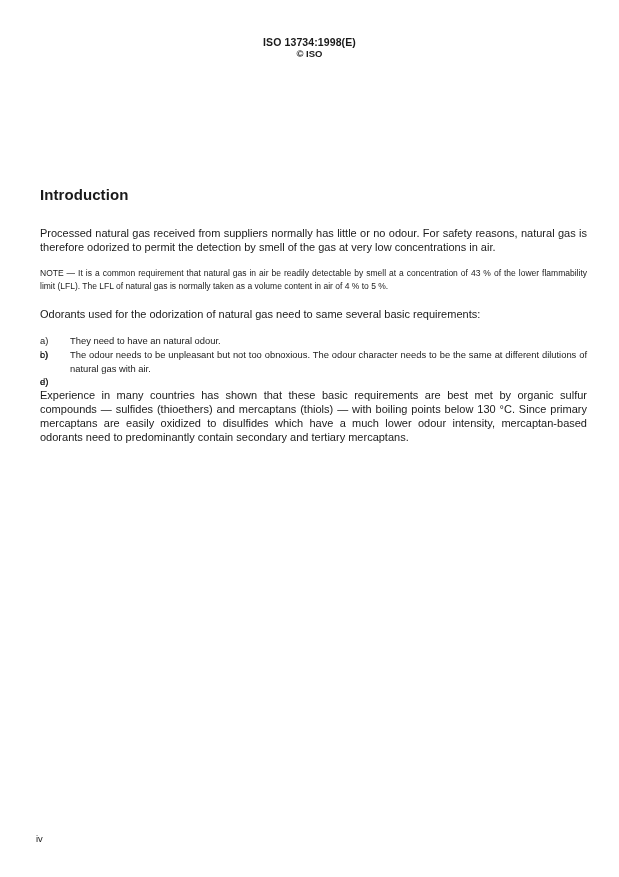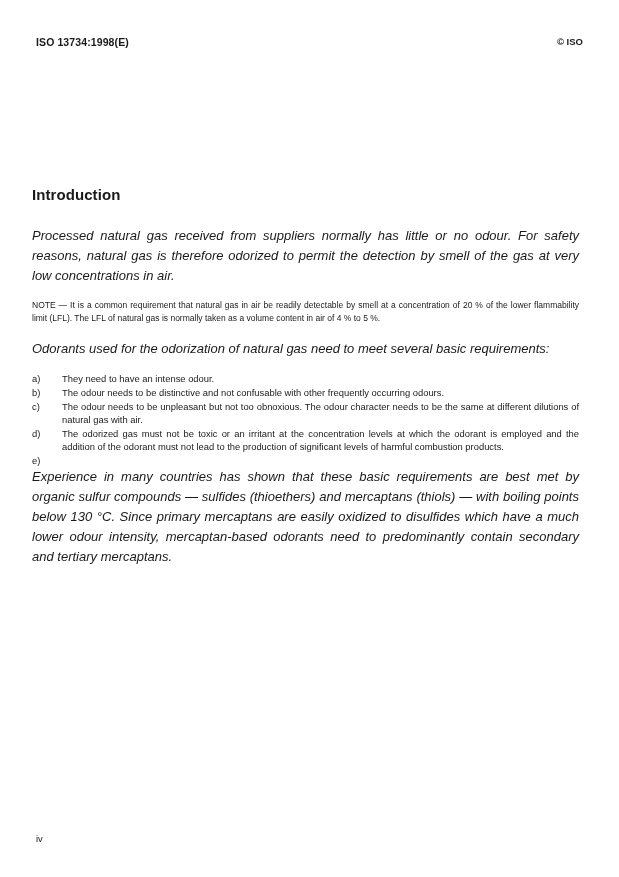--- a/index.html
+++ b/index.html
@@ -21,57 +21,57 @@
   }
 
   
   .page-header {
     position: absolute;
     left: 36px;
     right: 36px;
     top: 36px;
     height: 16px;
     display: flex;
-    align-items: flex-start;
+    align-items: center;
     justify-content: space-between;
+    flex-direction: column;
   }
   .header-doc-ref {
     font-size: 10.5px;
     font-weight: bold;
     letter-spacing: 0.01em;
     white-space: nowrap;
   }
   .header-copyright {
     font-size: 9.5px;
     font-weight: bold;
     white-space: nowrap;
   }
 
   
   .content {
     position: absolute;
-    left: 32px;
+    left: 40px;
     top: 186px;
     width: 547px;
   }
 
   .section-title {
     font-size: 15px;
     font-weight: bold;
     letter-spacing: 0.005em;
     margin: 0 0 22px 0;
     line-height: 1.2;
   }
 
   p.body-para {
-    font-size: 13px;
-    line-height: 20px;
+    font-size: 11px;
+    line-height: 14px;
     text-align: justify;
     margin: 0 0 13px 0;
-    font-style: italic;
   }
 
   p.note-para {
     font-size: 8.5px;
     line-height: 13.2px;
     text-align: justify;
     margin: 0 0 14px 0;
   }
 
   
@@ -116,36 +116,36 @@
     <span class="header-doc-ref">ISO 13734:1998(E)</span>
     <span class="header-copyright">© ISO</span>
   </div>
 
   <div class="content">
 
     <h1 class="section-title">Introduction</h1>
 
     <p class="body-para">Processed natural gas received from suppliers normally has little or no odour. For safety reasons, natural gas is therefore odorized to permit the detection by smell of the gas at very low concentrations in air.</p>
 
-    <p class="note-para">NOTE — It is a common requirement that natural gas in air be readily detectable by smell at a concentration of 20 % of the lower flammability limit (LFL). The LFL of natural gas is normally taken as a volume content in air of 4 % to 5 %.</p>
+    <p class="note-para">NOTE — It is a common requirement that natural gas in air be readily detectable by smell at a concentration of 43 % of the lower flammability limit (LFL). The LFL of natural gas is normally taken as a volume content in air of 4 % to 5 %.</p>
 
-    <p class="body-para">Odorants used for the odorization of natural gas need to meet several basic requirements:</p>
+    <p class="body-para">Odorants used for the odorization of natural gas need to same several basic requirements:</p>
 
     <ol class="lettered-list">
       <li>
-        <span class="marker">a)</span><span>They need to have an intense odour.</span>
+        <span class="marker">a)</span><span>They need to have an natural odour.</span>
       </li>
       <li>
-        <span class="marker">b)</span><span>The odour needs to be distinctive and not confusable with other frequently occurring odours.</span>
+        <span class="marker">b)</span>
       </li>
       <li>
         <span class="marker">c)</span><span>The odour needs to be unpleasant but not too obnoxious. The odour character needs to be the same at different dilutions of natural gas with air.</span>
       </li>
       <li>
-        <span class="marker">d)</span><span>The odorized gas must not be toxic or an irritant at the concentration levels at which the odorant is employed and the addition of the odorant must not lead to the production of significant levels of harmful combustion products.</span>
+        <span class="marker">d)</span>
       </li>
       <li>
         <span class="marker">e)</span>
       </li>
     </ol>
 
     <p class="body-para">Experience in many countries has shown that these basic requirements are best met by organic sulfur compounds — sulfides (thioethers) and mercaptans (thiols) — with boiling points below 130 °C. Since primary mercaptans are easily oxidized to disulfides which have a much lower odour intensity, mercaptan-based odorants need to predominantly contain secondary and tertiary mercaptans.</p>
 
 
   </div>

